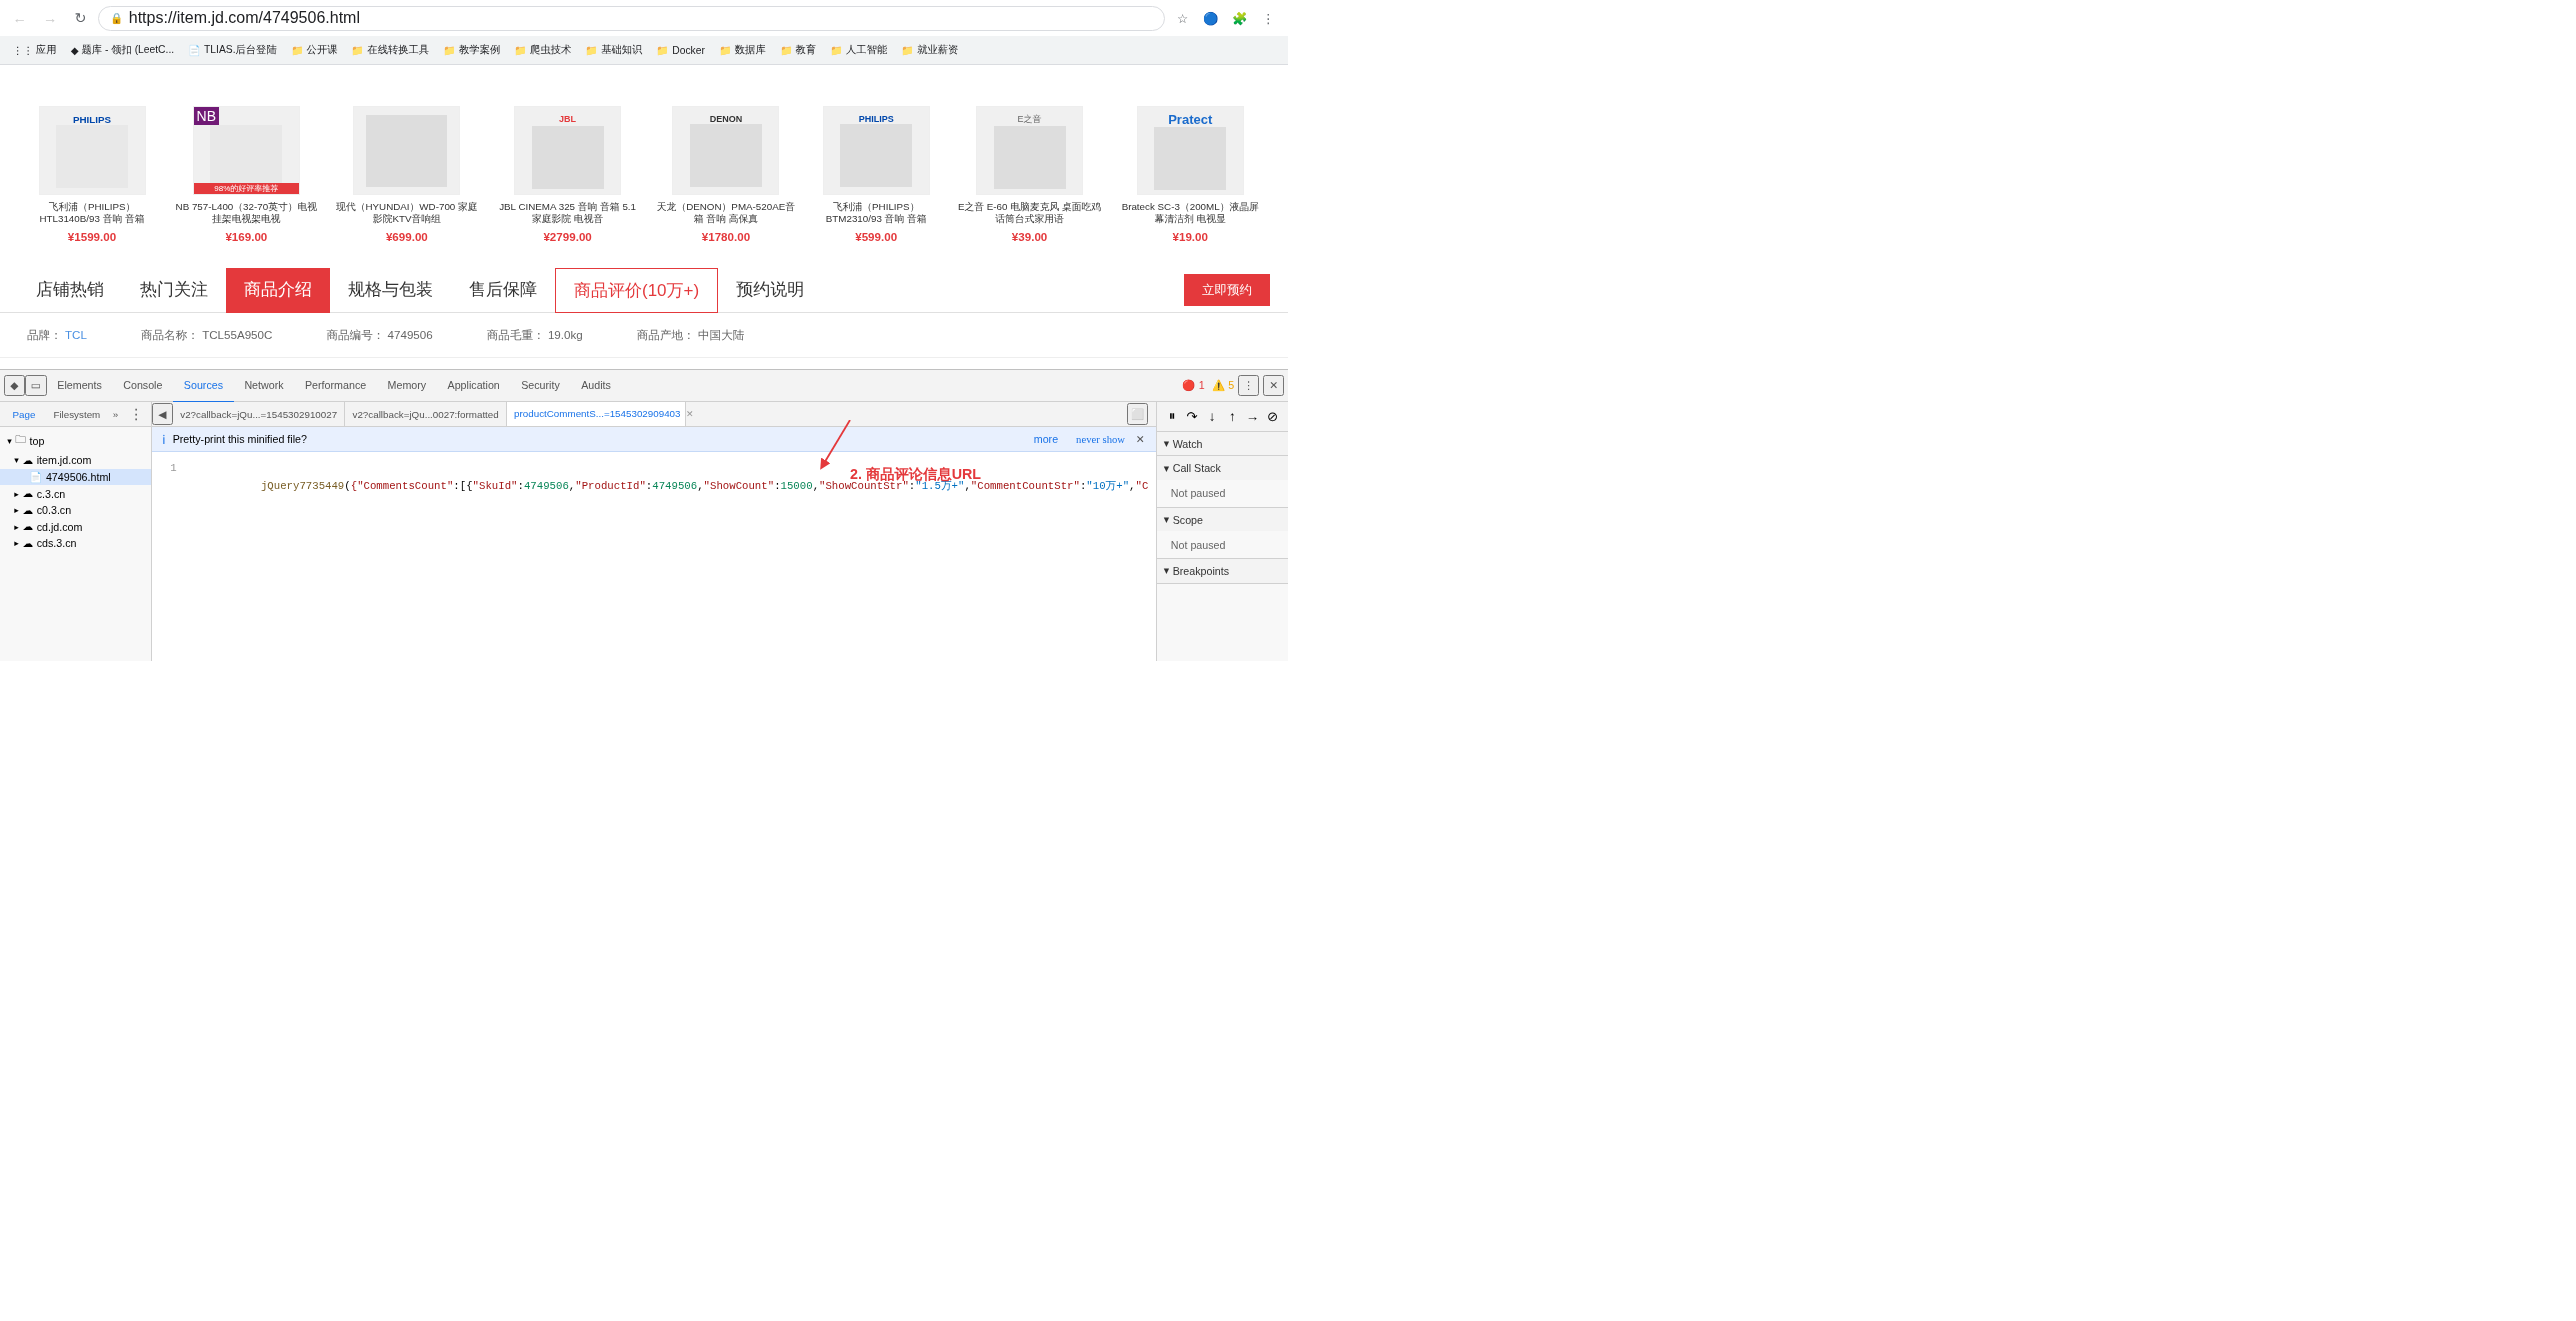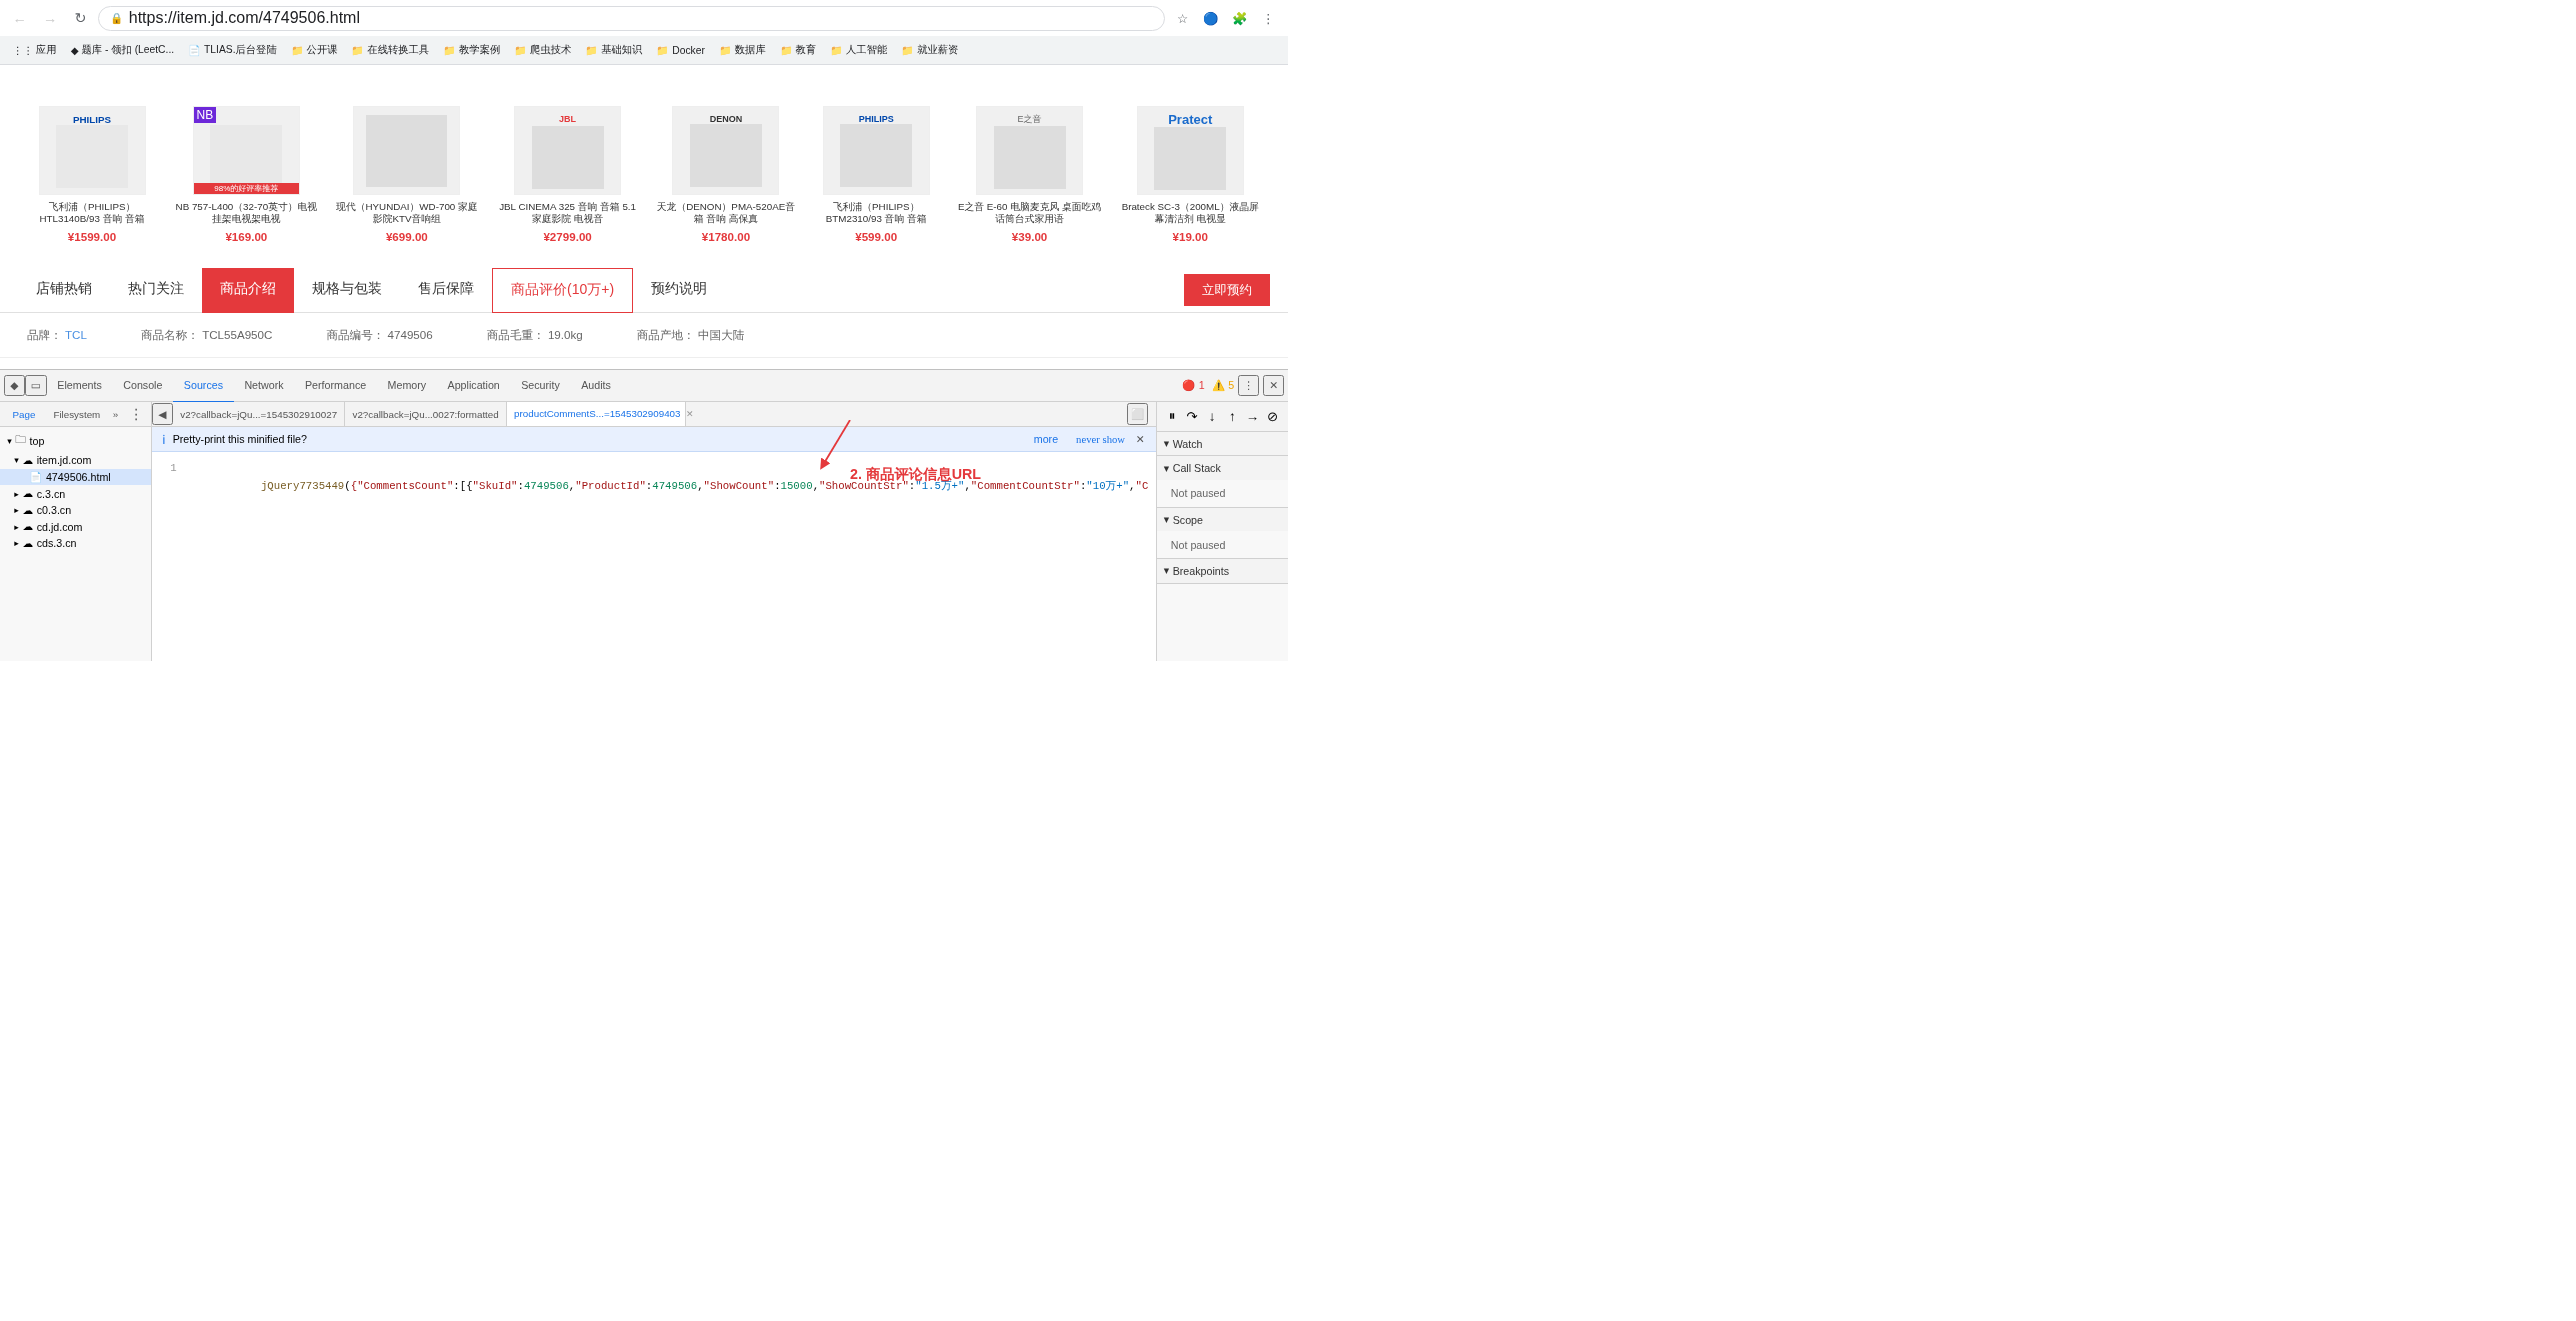--- a/index.html
+++ b/index.html
@@ -21,21 +21,21 @@
     
     
     .product-carousel { display: flex; gap: 0; padding: 9px 18px; overflow: hidden; height: 179px; margin-top: 24px; }
     .product-item { min-width: 143px; padding: 7.2px; text-align: center; cursor: pointer; border: 0.9px solid transparent; }
     .product-img { width: 107px; height: 89px; background: #f5f5f5; margin: 0 auto 5.4px; display: flex; align-items: center; justify-content: center; font-size: 9px; color: #999; border: 0.9px solid #eee; }
     .product-name { font-size: 9.8px; color: #333; line-height: 1.3; margin-bottom: 3.6px; display: -webkit-box; -webkit-line-clamp: 2; -webkit-box-orient: vertical; overflow: hidden; }
     .product-price { color: #e4393c; font-size: 11.6px; font-weight: bold; }
 
     
     .product-tabs { display: flex; align-items: center; border-bottom: 0.9px solid #e0e0e0; height: 45px; padding: 0 18px; background: #fff; }
-    .tab-item { padding: 0 18px; height: 45px; display: flex; align-items: center; cursor: pointer; font-size: 14px; color: #333; border-bottom: 2.7px solid transparent; }
+    .tab-item { padding: 0 18px; height: 45px; display: flex; align-items: center; cursor: pointer; font-size: 17px; color: #333; border-bottom: 2.7px solid transparent; }
     .tab-item.active { color: #e4393c; border-bottom-color: #e4393c; background: #e4393c; color: #fff; }
     .tab-reserve { margin-left: auto; background: #e4393c; color: #fff; padding: 7.2px 18px; font-size: 12.5px; cursor: pointer; border: none; }
 
     
     .product-info { display: flex; align-items: center; padding: 9px 27px; background: #fff; border-bottom: 0.9px solid #eee; font-size: 11.6px; color: #666; gap: 54px; height: 45px; }
     .product-brand { color: #4a90e2; }
 
     
     .devtools { height: 385px; border-top: 1.8px solid #c0c0c0; display: flex; flex-direction: column; background: #fff; }
     .devtools-tabs { display: flex; align-items: center; background: #f3f3f3; border-bottom: 0.9px solid #d0d0d0; height: 32px; padding: 0 3.6px; }
@@ -192,21 +192,21 @@
     <div class="product-item">
       <div class="product-img" style="background:#f0f0f0; font-size:8px; color:#999; flex-direction:column;">
         <div style="font-size:9.8px; color:#0047ab; font-weight:bold;">PHILIPS</div>
         <div style="width:72px;height:63px;background:#e8e8e8;"></div>
       </div>
       <div class="product-name">飞利浦（PHILIPS）HTL3140B/93 音响 音箱</div>
       <div class="product-price">¥1599.00</div>
     </div>
     <div class="product-item">
       <div class="product-img" style="background:#f0f0f0; flex-direction:column; position:relative;">
-        <div style="position:absolute;top:0;left:0;background:#6d28d9;color:#fff;font-size:12px;padding:0.9px 2.7px;text-align:center;">NB</div>
+        <div style="position:absolute;top:0;left:0;background:#701a75;color:#fff;font-size:14px;padding:0.9px 2.7px;text-align:center;">NB</div>
         <div style="width:72px;height:63px;background:#e8e8e8;margin-top:10.7px;"></div>
         <div style="position:absolute;bottom:0;left:0;right:0;background:#e4393c;color:#fff;font-size:8px;text-align:center;">98%的好评率推荐</div>
       </div>
       <div class="product-name">NB 757-L400（32-70英寸）电视挂架电视架电视</div>
       <div class="product-price">¥169.00</div>
     </div>
     <div class="product-item">
       <div class="product-img" style="background:#f0f0f0; flex-direction:column;">
         <div style="font-size:9.8px; color:#1a6bcc; font-weight:bold; position:absolute;"></div>
         <div style="width:81px;height:72px;background:#ddd;"></div>

